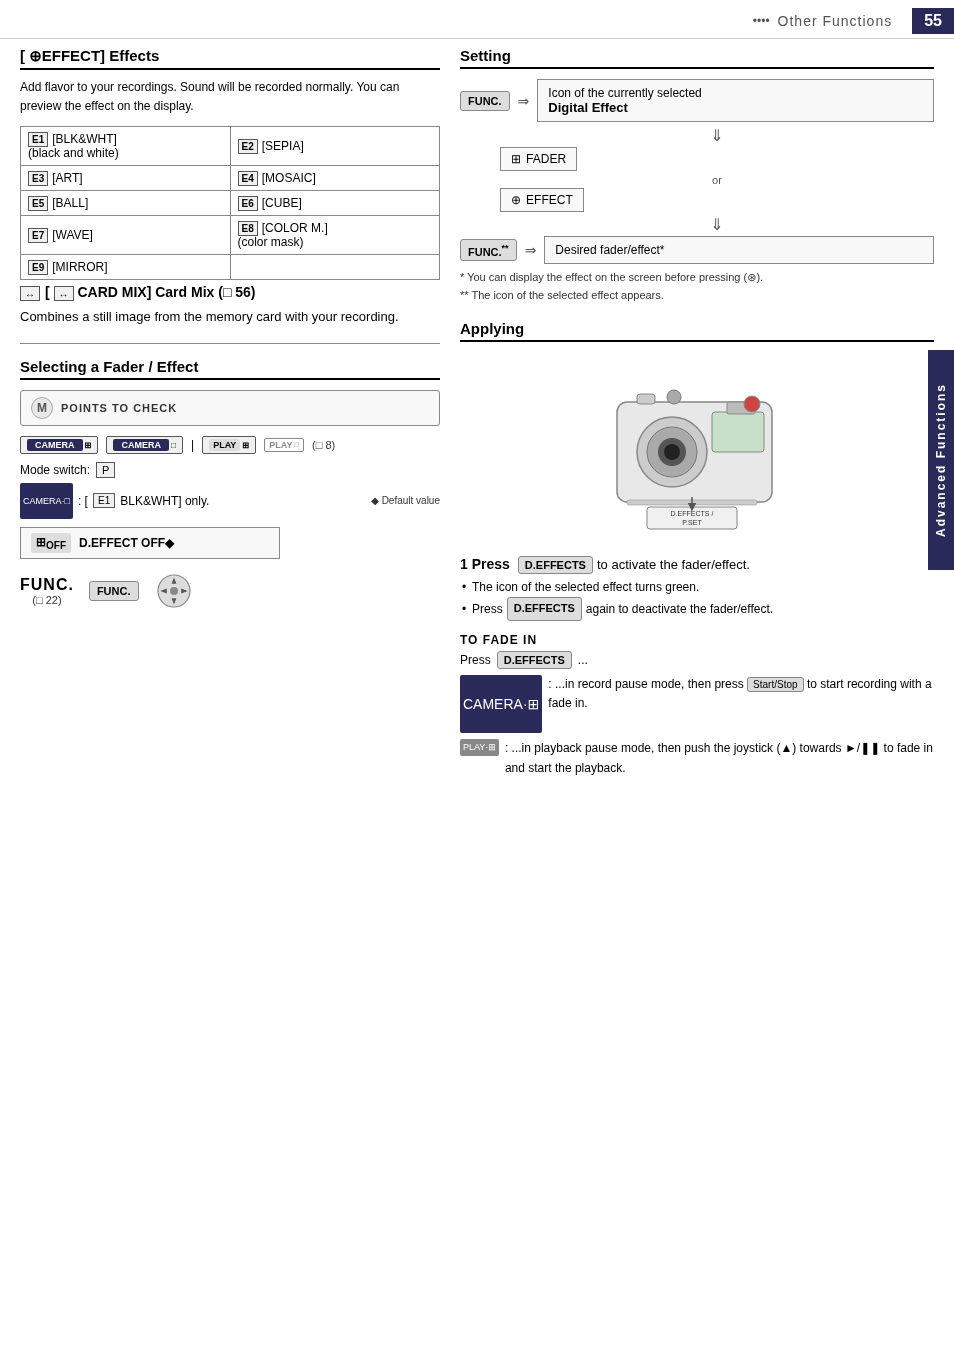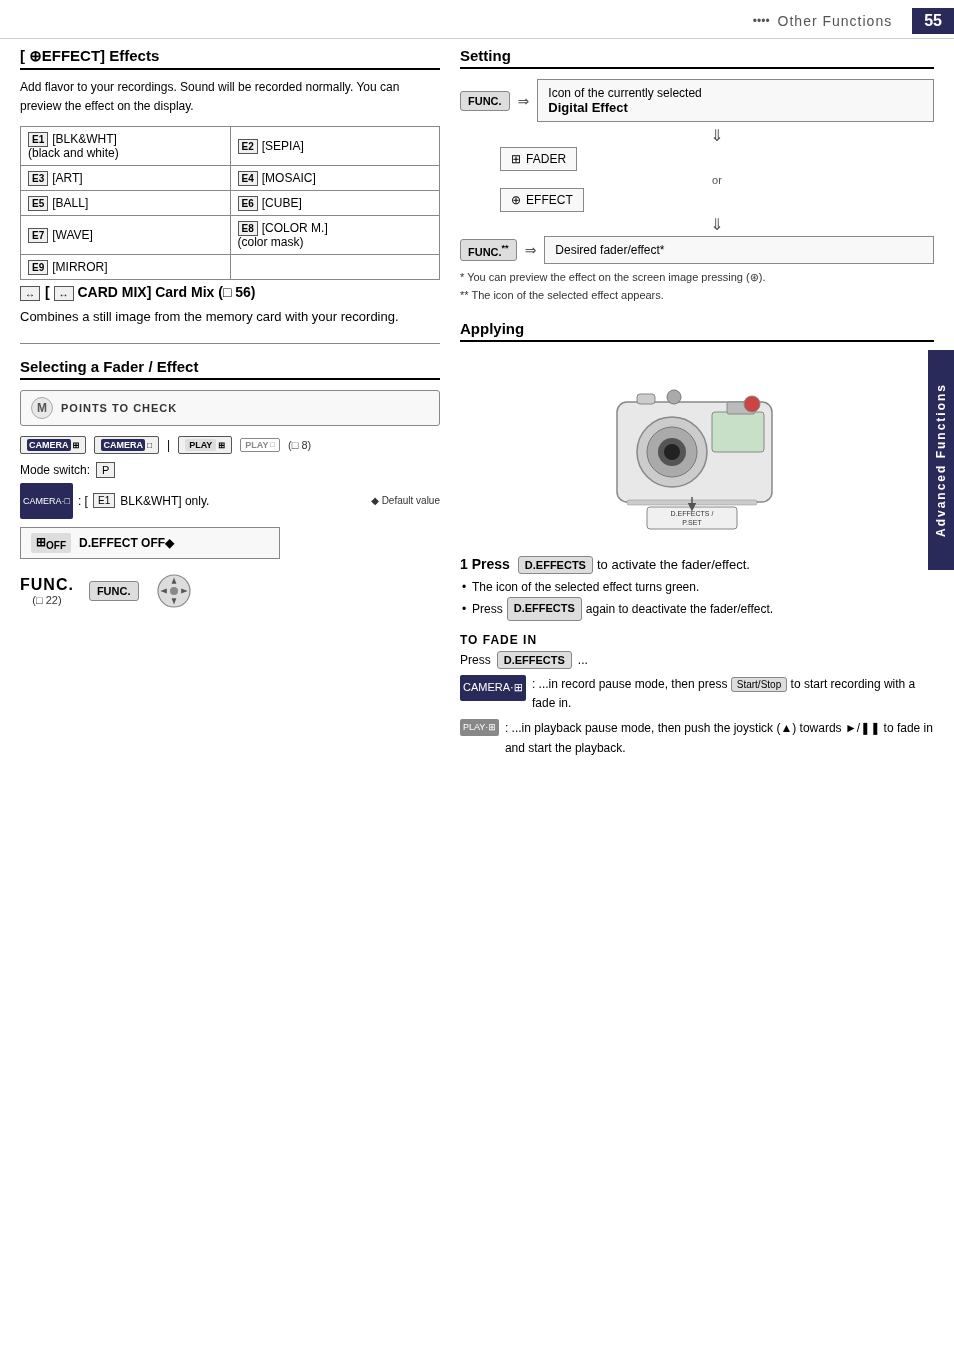--- a/index.html
+++ b/index.html
@@ -194,21 +194,21 @@
       background: #f0f0f0;
       border-radius: 2px;
       display: flex;
       align-items: center;
       gap: 2px;
     }
     .badge-camera {
       background: #2a2a5a;
       color: #fff;
       font-size: 9px;
-      padding: 1px 2px;
+      padding: 1px 8px;
       border-radius: 2px;
     }
     .badge-play {
       background: #ddd;
       font-size: 9px;
       padding: 1px 4px;
       border-radius: 2px;
     }
     .badge-play-outline {
       border: 1px solid #888;
@@ -457,22 +457,22 @@
       font-size: 12px;
       line-height: 1.6;
       margin-bottom: 6px;
       display: flex;
       align-items: flex-start;
       gap: 6px;
     }
     .camera-badge-sm {
       background: #2a2a5a;
       color: #fff;
-      font-size: 11px;
-      padding: 4px 3px;
+      font-size: 14px;
+      padding: 18px 3px;
       border-radius: 2px;
       white-space: nowrap;
       display: inline-block;
     }
     .play-badge-sm {
       background: #888;
       color: #fff;
       font-size: 9px;
       padding: 1px 3px;
       border-radius: 2px;
@@ -651,21 +651,21 @@
 
         <div class="flow-row">
           <div class="flow-func-btn">
             <span>FUNC.</span><span style="font-size:9px;vertical-align:super;">**</span>
           </div>
           <span class="flow-arrow">⇒</span>
           <div class="flow-box">Desired fader/effect*</div>
         </div>
 
         <div class="flow-note">
-          <div>* You can preview the effect on the screen image pressing (⊛).</div>
+          <div>* You can display the effect on the screen before pressing (⊛).</div>
           <div>** The icon of the selected effect appears.</div>
         </div>
       </div>
 
       <div class="applying-heading">Applying</div>
 
       <div class="camera-img-container">
         <svg width="200" height="190" viewBox="0 0 200 190">
 
           <rect x="20" y="50" width="155" height="100" rx="10" fill="#e8e8e8" stroke="#888" stroke-width="1.5"></rect>

